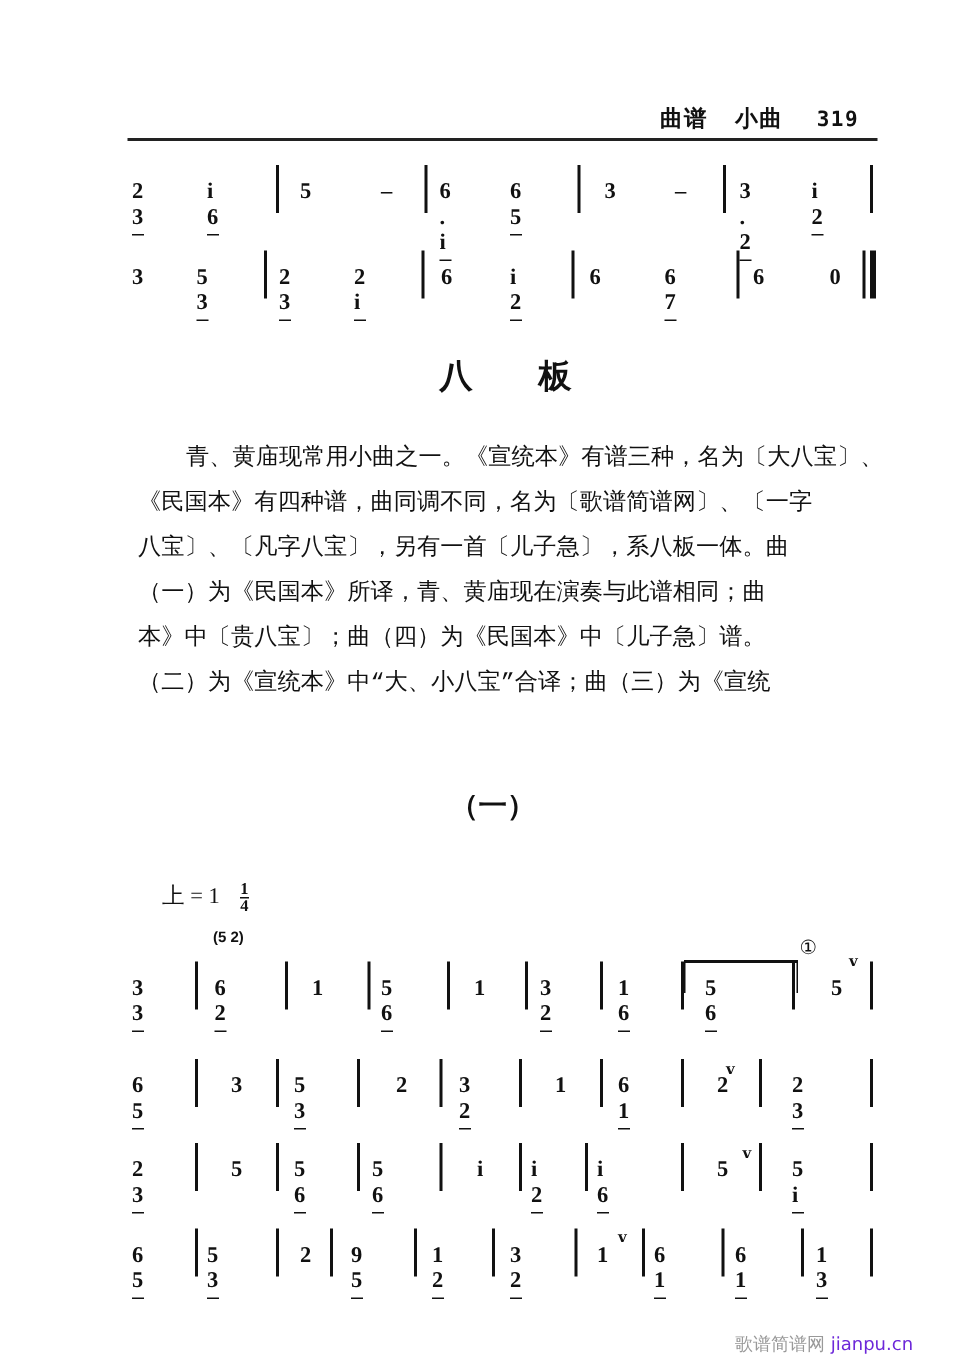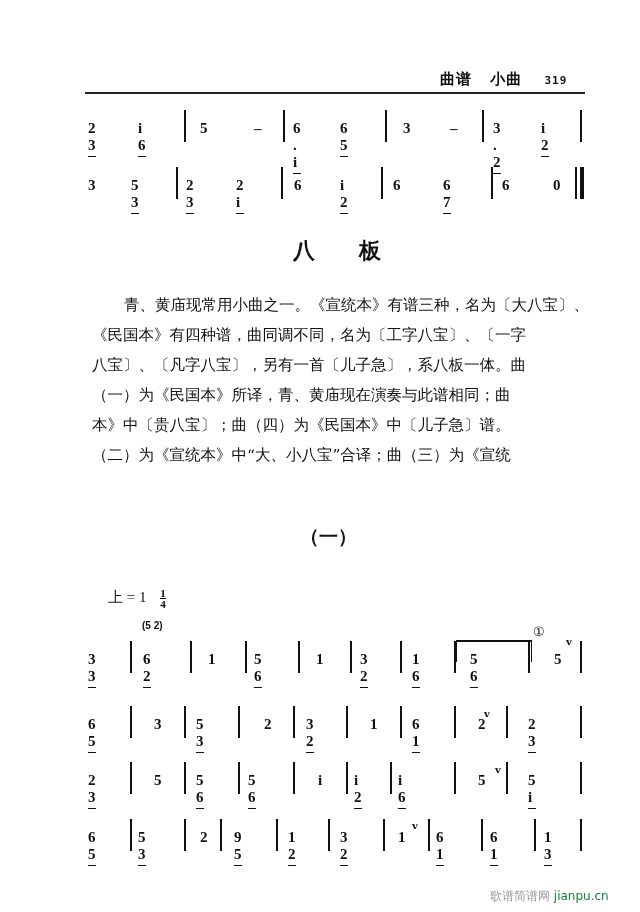--- a/index.html
+++ b/index.html
@@ -1,40 +1,40 @@
 <!DOCTYPE html>
 <html><head>
 <meta charset="utf-8">
 <style>
   html,body{margin:0;padding:0;background:#fff;}
   body{width:640px;height:912px;position:relative;overflow:hidden;color:#111;
        font-family:"DejaVu Serif","Liberation Serif",serif;}
   .hdr{position:absolute;left:440px;top:70px;font-size:15px;font-weight:bold;letter-spacing:1px;}
   .hdr span{margin-right:12px;}
-  .hdr .pg{font-family:"DejaVu Sans Mono",monospace;font-size:11px;margin-left:4px;margin-top:21px;}
+  .hdr .pg{font-family:"DejaVu Sans Mono",monospace;font-size:14px;margin-left:4px;margin-top:21px;}
   .hrule{position:absolute;left:85px;top:92px;width:500px;height:1.5px;background:#222;}
   .line{position:absolute;left:88px;height:40px;}
   .line .tok{position:absolute;top:0;font-family:Liberation Serif, serif;font-weight:bold;font-size:15px;}
   .grp{display:inline-block;position:relative;padding-bottom:2px;border-bottom:1.5px solid #111;}
   .bar{position:absolute;top:-10px;width:1.6px;height:32px;background:#111;}
   .bar.end{width:4px;}
   .bar.endthin{width:1.5px;}
   .title{position:absolute;top:236px;left:293px;font-size:22px;font-weight:bold;letter-spacing:44px;font-family:"DejaVu Sans",sans-serif;}
   .para{position:absolute;left:92px;top:290px;width:500px;font-size:15.5px;line-height:30px;}
-  .para p{margin:0;white-space:nowrap;}
+  .para p{margin:0;white-space:nowrap;font-family:Liberation Mono, monospace;}
   .sub{position:absolute;left:300px;top:524px;font-size:19px;font-weight:bold;}
   .key{position:absolute;left:108px;top:588px;font-size:15px;font-family:Liberation Serif, serif;}
   .key .frac{display:inline-block;text-align:center;font-size:11px;line-height:10px;vertical-align:middle;margin-left:10px;font-weight:bold;}
   .key .frac b{display:block;border-bottom:1px solid #111;}
   .orn{position:absolute;font-size:10px;font-weight:bold;font-family:"Liberation Sans",sans-serif;}
   .breath{position:absolute;font-size:10px;font-weight:bold;}
   .volta{position:absolute;border-top:2px solid #111;border-left:1.5px solid #111;border-right:1.5px solid #111;height:20px;}
   .circ{position:absolute;font-size:13px;}
   .wm{position:absolute;left:490px;top:888px;font-size:12px;color:#999;font-family:"DejaVu Sans",sans-serif;}
-  .wm .lat{color:#15803d;}
+  .wm .lat{color:#6d28d9;}
 </style>
 </head>
 <body>
 
 <div class="hdr">
   <span>曲谱</span>
   <span>小曲</span>
   <span class="pg">319</span>
 </div>
 <div class="hrule"></div>
@@ -73,21 +73,21 @@
   <span class="tok" style="left:414px">6</span>
   <span class="tok" style="left:465px">0</span>
   <div class="bar end" style="left:492px"></div>
   <div class="bar endthin" style="left:487px"></div>
 </div>
 
 <div class="title">八板</div>
 
 <div class="para">
   <p style="padding-left:32px">青、黄庙现常用小曲之一。《宣统本》有谱三种，名为〔大八宝〕、</p>
-  <p>《民国本》有四种谱，曲同调不同，名为〔工字八宝〕、〔一字</p>
+  <p>《民国本》有四种谱，曲同调不同，名为〔歌谱简谱网〕、〔一字</p>
   <p>八宝〕、〔凡字八宝〕，另有一首〔儿子急〕，系八板一体。曲</p>
   <p>（一）为《民国本》所译，青、黄庙现在演奏与此谱相同；曲</p>
   <p>本》中〔贵八宝〕；曲（四）为《民国本》中〔儿子急〕谱。</p>
   <p>（二）为《宣统本》中“大、小八宝”合译；曲（三）为《宣统</p>
 </div>
 
 <div class="sub">（一）</div>
 
 <div class="key">
   <span>上 = 1</span>

